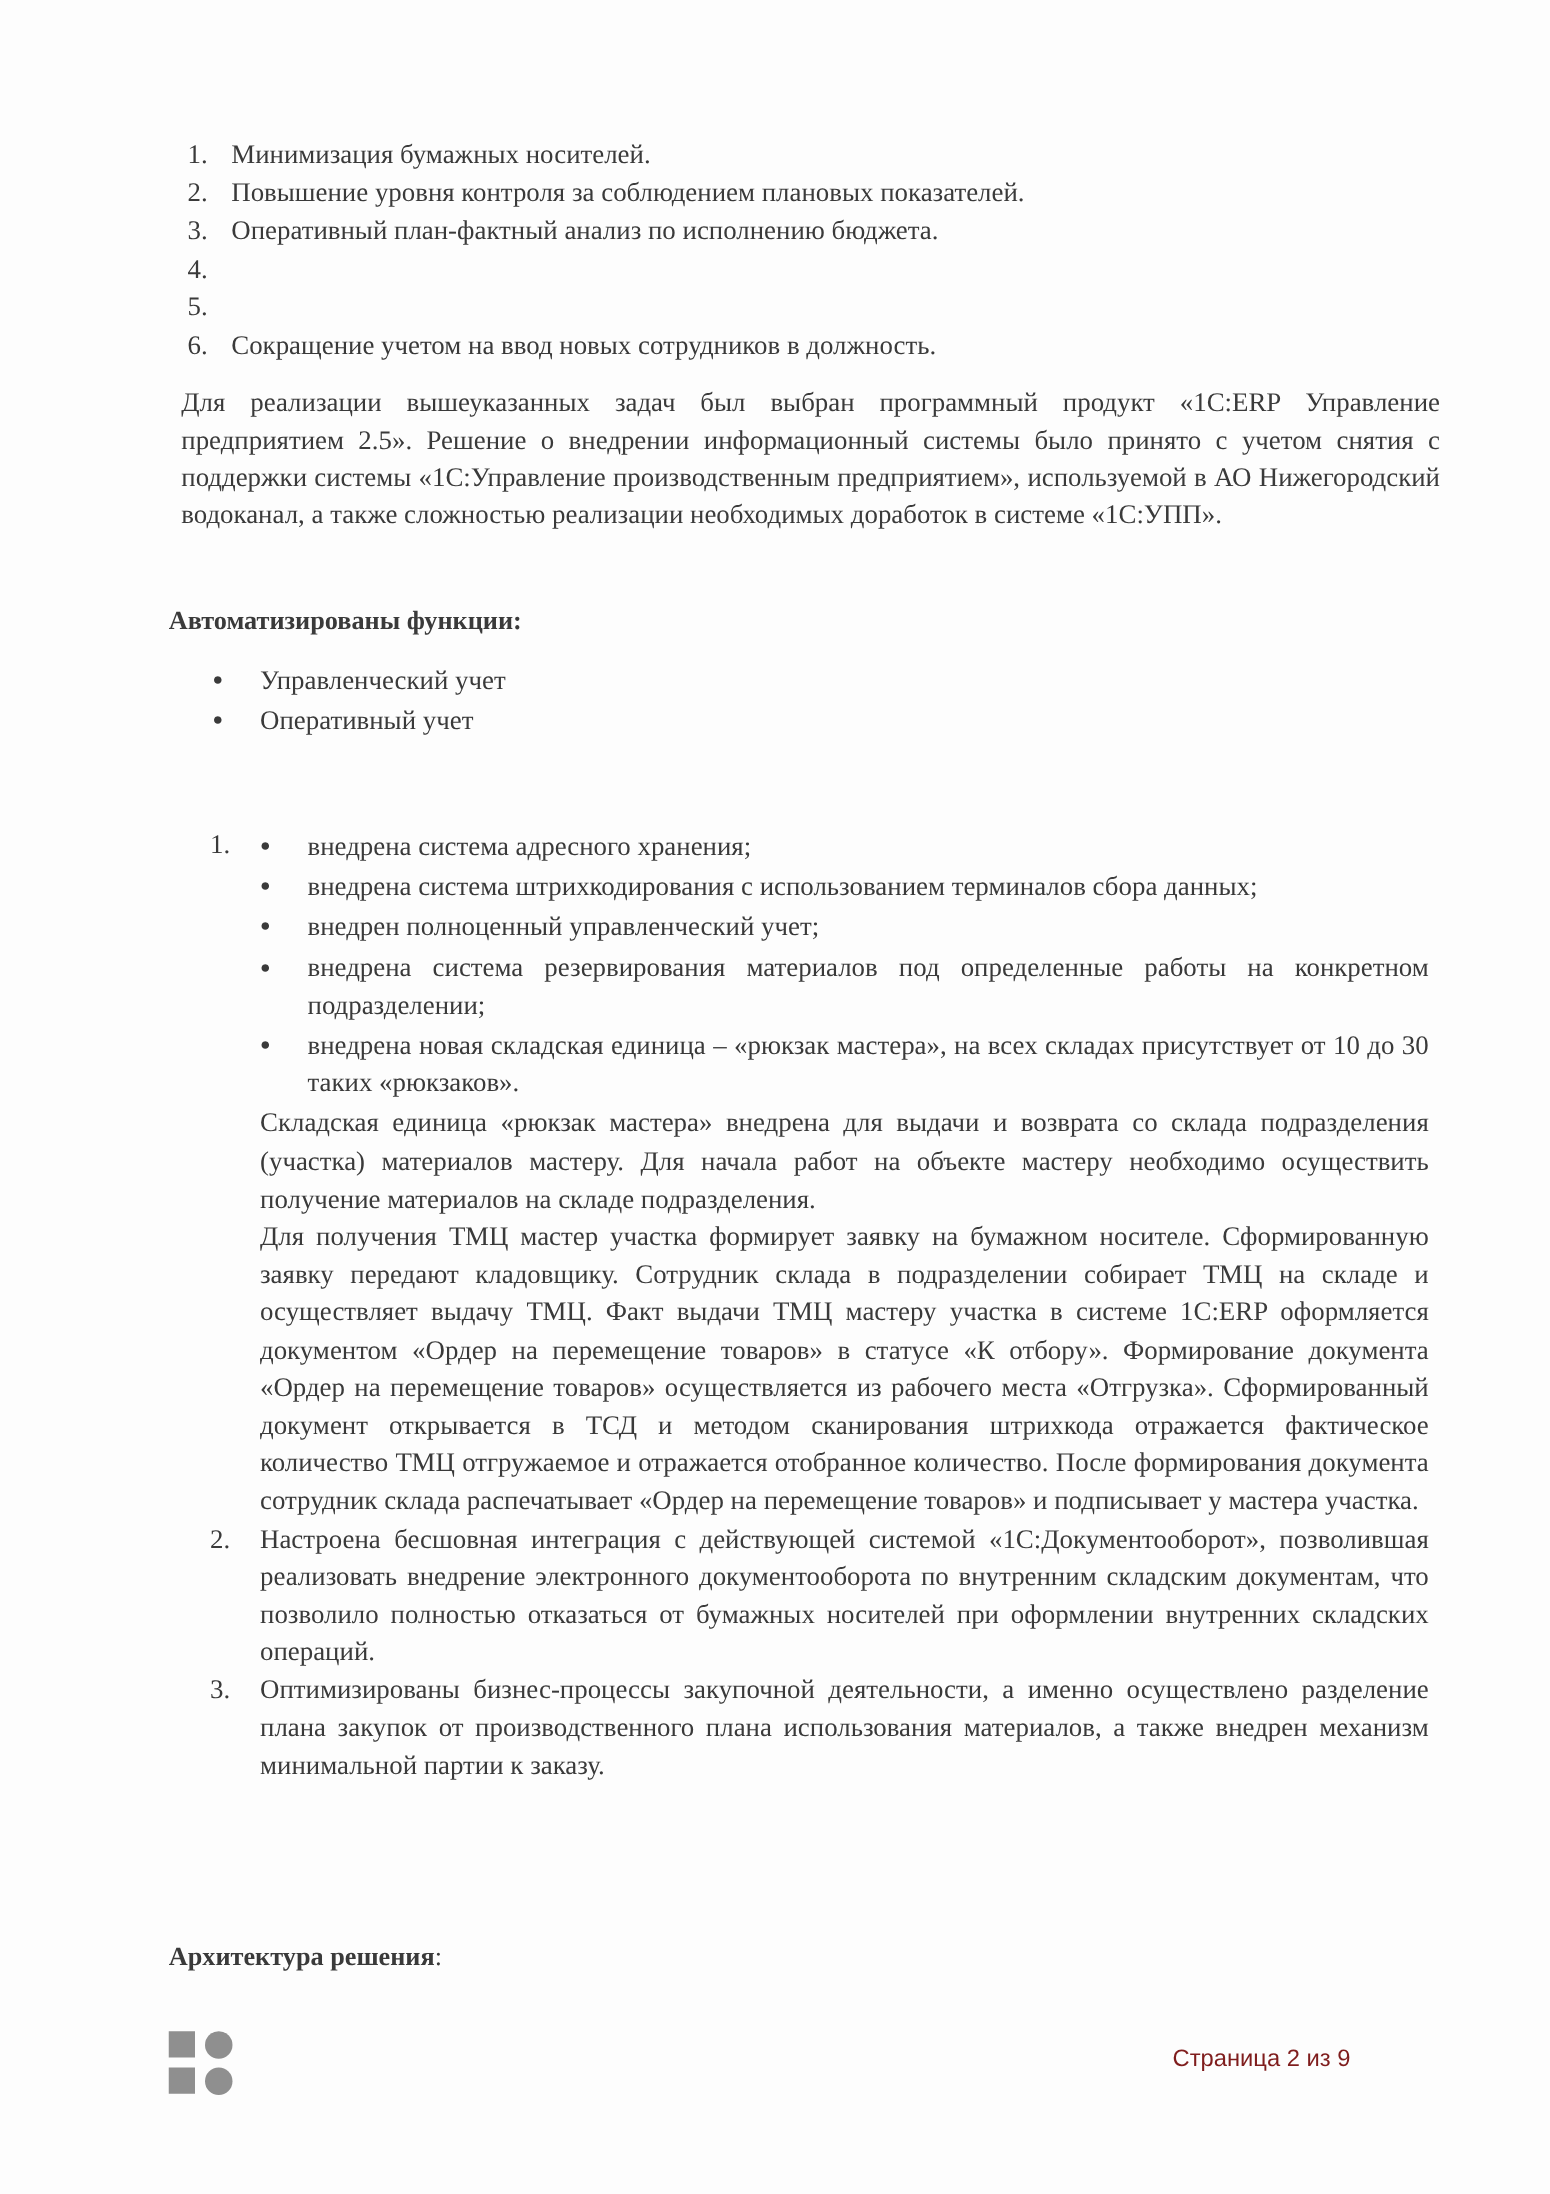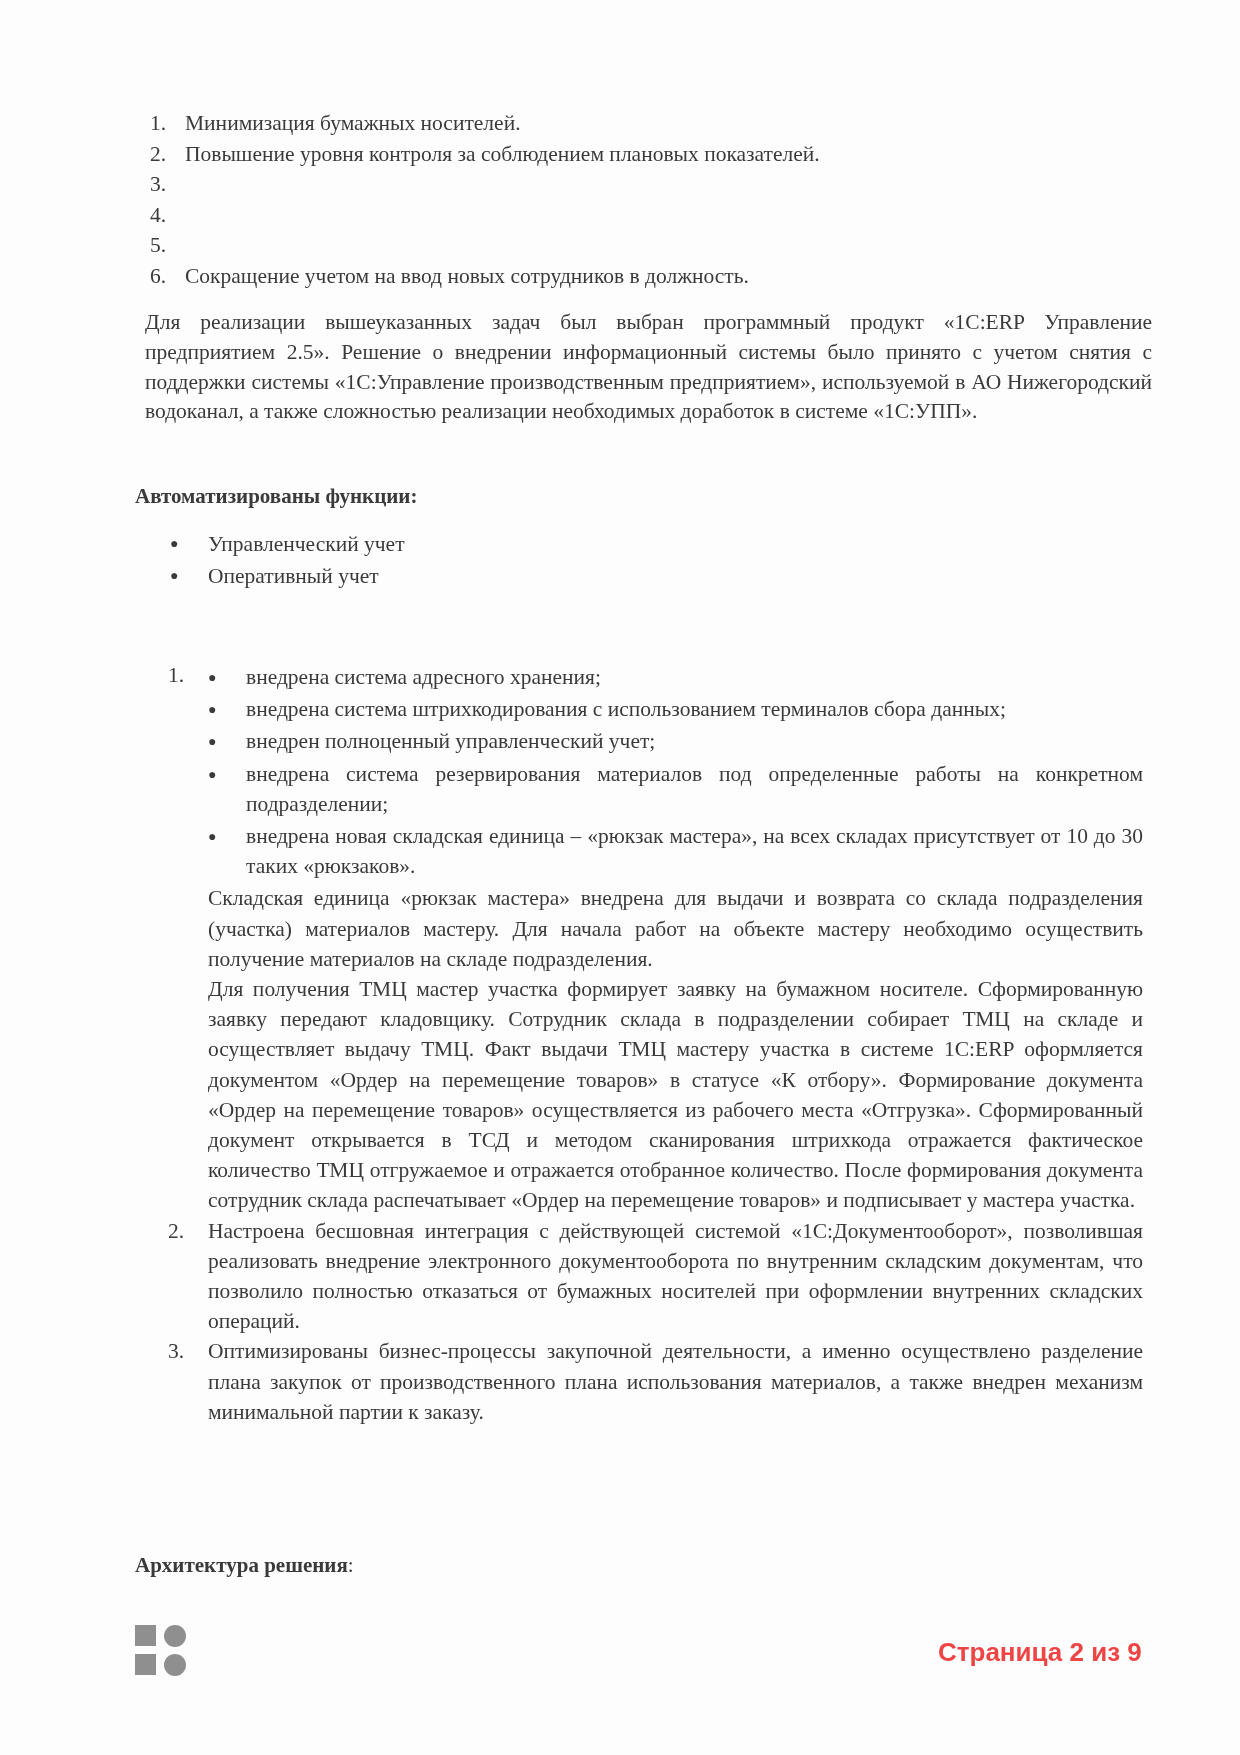--- a/index.html
+++ b/index.html
@@ -124,41 +124,41 @@
       width: 22px;
       height: 22px;
       border-radius: 50%;
       background: #8f8f8f;
     }
     .footer-page {
       position: absolute;
       left: 938px;
       top: 1637px;
       font-family: "Liberation Sans", sans-serif;
-      font-size: 26px;
-      color: #ef4444;
-      font-weight: bold;
+      font-size: 19px;
+      color: #7f1d1d;
     }
   </style>
 </head>
 <body>
 
 <div class="page">
 
   <div class="numlist text" style="left:150px; top:109px;">
     <div class="row">
       <div style="width:35px;">1.</div>
       <div>Минимизация бумажных носителей.</div>
     </div>
     <div class="row">
       <div style="width:35px;">2.</div>
       <div>Повышение уровня контроля за соблюдением плановых показателей.</div>
     </div>
     <div class="row">
       <div style="width:35px;">3.</div>
+      <div>Оперативный план-фактный анализ по исполнению бюджета.</div>
     </div>
     <div class="row">
       <div style="width:35px;">4.</div>
     </div>
     <div class="row">
       <div style="width:35px;">5.</div>
     </div>
     <div class="row">
       <div style="width:35px;">6.</div>
       <div>Сокращение учетом на ввод новых сотрудников в должность.</div>

